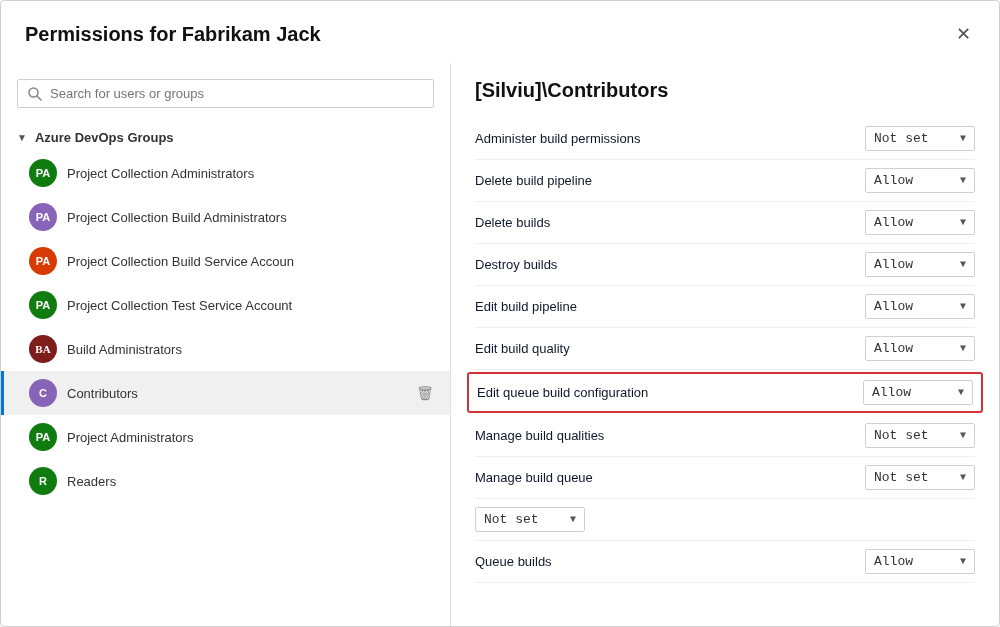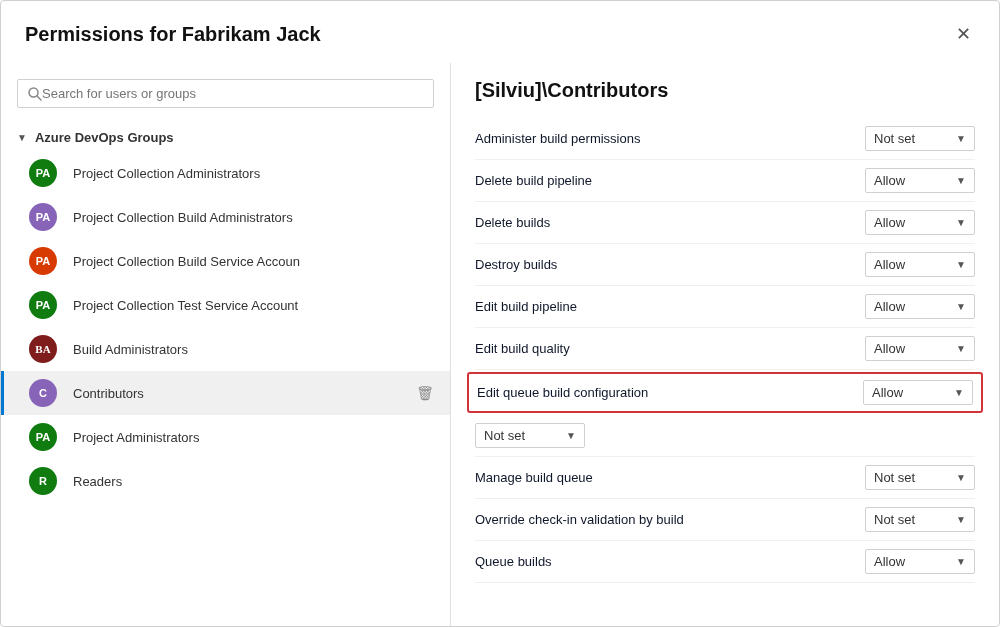--- a/index.html
+++ b/index.html
@@ -53,20 +53,21 @@
       border-right: 1px solid #e0e0e0;
       padding: 16px 0;
     }
     .search-box {
       margin: 0 16px 16px 16px;
       display: flex;
       align-items: center;
       border: 1px solid #d0d0d0;
       border-radius: 2px;
       padding: 6px 10px;
+      gap: 8px;
     }
     .search-box input {
       border: none;
       outline: none;
       flex: 1;
       font-size: 13px;
       color: #666;
     }
     .search-icon-svg {
       color: #888;
@@ -87,21 +88,21 @@
     .chevron {
       font-size: 10px;
       color: #555;
     }
     .group-list {
       list-style: none;
     }
     .group-item {
       display: flex;
       align-items: center;
-      gap: 16px;
+      gap: 10px;
       padding: 8px 16px 8px 28px;
       cursor: pointer;
       position: relative;
     }
     .group-item.selected {
       background: #f0f0f0;
       border-left: 3px solid #0078d4;
       padding-left: 25px;
     }
     .avatar {
@@ -169,20 +170,21 @@
       align-items: center;
       border: 1px solid #d0d0d0;
       border-radius: 2px;
       padding: 4px 8px;
       min-width: 110px;
       justify-content: space-between;
       cursor: pointer;
       background: #fff;
       font-size: 13px;
       gap: 8px;
+      font-family: Liberation Mono, monospace;
     }
     .perm-select-text {
       flex: 1;
     }
     .perm-select-chevron {
       font-size: 10px;
       color: #555;
     }
   </style>
 </head>
@@ -294,34 +296,34 @@
             </div>
           </li>
           <li class="perm-row highlighted">
             <span class="perm-label">Edit queue build configuration</span>
             <div class="perm-select">
               <span class="perm-select-text">Allow</span>
               <span class="perm-select-chevron">▼</span>
             </div>
           </li>
           <li class="perm-row">
+            <span class="perm-label">Manage build qualities</span>
             <div class="perm-select">
               <span class="perm-select-text">Not set</span>
               <span class="perm-select-chevron">▼</span>
             </div>
           </li>
           <li class="perm-row">
             <span class="perm-label">Manage build queue</span>
             <div class="perm-select">
               <span class="perm-select-text">Not set</span>
               <span class="perm-select-chevron">▼</span>
             </div>
           </li>
           <li class="perm-row">
-            <span class="perm-label">Override check-in validation by build</span>
             <div class="perm-select">
               <span class="perm-select-text">Not set</span>
               <span class="perm-select-chevron">▼</span>
             </div>
           </li>
           <li class="perm-row">
             <span class="perm-label">Queue builds</span>
             <div class="perm-select">
               <span class="perm-select-text">Allow</span>
               <span class="perm-select-chevron">▼</span>

